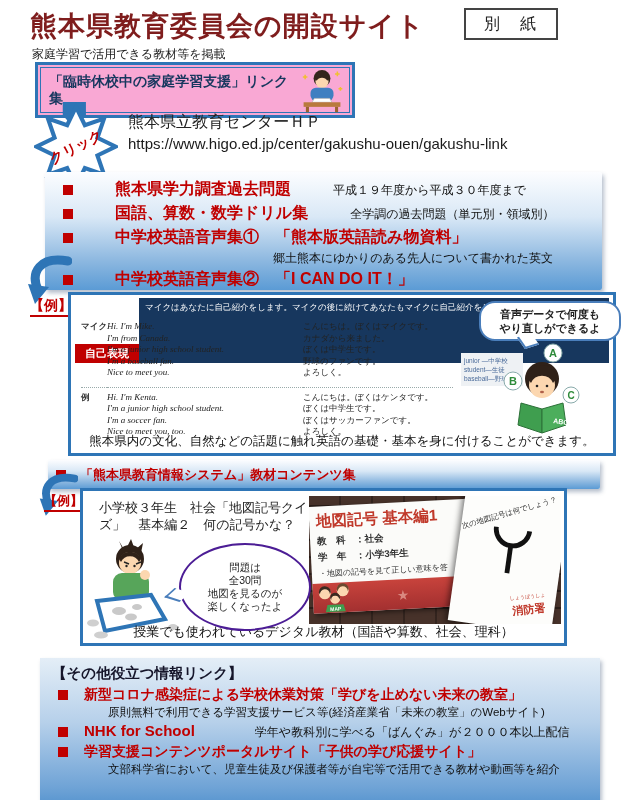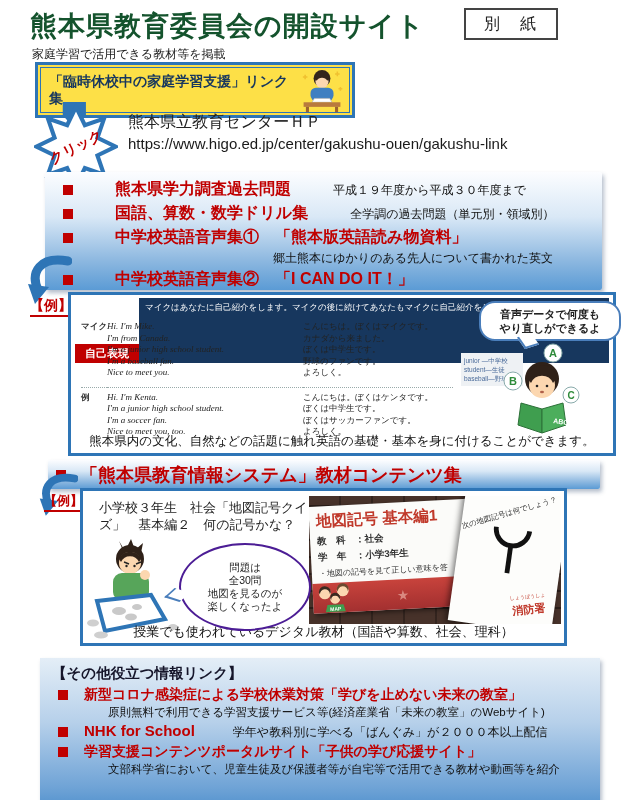--- a/index.html
+++ b/index.html
@@ -1,26 +1,26 @@
 <!DOCTYPE html>
 <html lang="ja"><head>
 <meta charset="utf-8">
 <style>
   html,body{margin:0;padding:0;background:#fff;}
   body{font-family:"Liberation Sans",sans-serif;color:#222;}
   .page{position:relative;width:624px;height:800px;background:#fff;overflow:hidden;}
 
   
-  .title{position:absolute;left:30px;top:8px;font-size:27px;font-weight:bold;color:#14532d;letter-spacing:1px;}
+  .title{position:absolute;left:30px;top:8px;font-size:27px;font-weight:bold;color:#7f1d1d;letter-spacing:1px;}
   .besshi{position:absolute;left:464px;top:8px;width:90px;height:28px;border:2px solid #444;
           display:flex;align-items:center;justify-content:center;font-size:16px;color:#222;letter-spacing:2px;}
   .subtitle{position:absolute;left:32px;top:46px;font-size:12px;color:#222;}
 
   
-  .linkbox{position:absolute;left:35px;top:62px;width:320px;height:56px;border:3px solid #2e75b6;background:#fde047;box-sizing:border-box;}
+  .linkbox{position:absolute;left:35px;top:62px;width:320px;height:56px;border:3px solid #2e75b6;background:#f9a8d4;box-sizing:border-box;}
   .linkbox-inner{position:absolute;inset:2px;border:1px solid #2e75b6;display:flex;align-items:center;padding:0 4px 0 8px;box-sizing:border-box;}
   .linkbox-label{font-size:14px;font-weight:bold;color:#17375e;flex:1;line-height:17px;}
 
   
   .clickwrap{position:absolute;left:34px;top:102px;width:84px;height:86px;}
   .hp-name{position:absolute;left:128px;top:112px;font-size:16px;color:#222;}
   .hp-url{position:absolute;left:128px;top:135px;font-size:15px;color:#1a1a1a;}
 
   
   .gradbox{background:linear-gradient(#fcfdff,#d9e8f6 38%,#8db8e0 75%,#5b9bd5);
@@ -54,21 +54,21 @@
   .gloss{position:absolute;left:390px;top:58px;width:62px;background:#eef1f4;font-size:6.5px;color:#4a6b9a;line-height:9px;padding:3px;box-sizing:border-box;}
   .readboy{position:absolute;left:430px;top:44px;}
   .bubble1{position:absolute;left:408px;top:6px;width:130px;background:#fff;border:2px solid #4a7ebb;border-radius:16px;
            font-size:11px;font-weight:bold;color:#222;text-align:center;padding:4px 4px;line-height:14px;}
   .bubble1::after{content:"";position:absolute;left:40px;bottom:-9px;width:12px;height:12px;background:#fff;
            border-right:2px solid #4a7ebb;border-bottom:2px solid #4a7ebb;transform:rotate(55deg) skewX(-18deg);}
   .cap1{position:absolute;left:0;bottom:3px;width:100%;text-align:center;font-size:12.5px;color:#111;}
 
   
   .bar2{position:absolute;left:48px;top:460px;width:552px;height:29px;display:flex;align-items:center;}
-  .bar2 .mtitle{font-size:18px;}
+  .bar2 .mtitle{font-size:13px;}
 
   
   .exbox2{position:absolute;left:80px;top:488px;width:487px;height:158px;border:3px solid #2e75b6;background:#fff;box-sizing:border-box;}
   .ex2-desc{position:absolute;left:16px;top:8px;width:212px;font-size:13px;color:#222;line-height:17px;}
   .tabboy{position:absolute;left:2px;top:44px;}
   .bubble2{position:absolute;left:96px;top:52px;width:128px;height:84px;border:2px solid #4c1d95;border-radius:50%;
            background:#fff;display:flex;flex-direction:column;align-items:center;justify-content:center;
            font-size:10.5px;color:#222;line-height:13px;z-index:3;}
   .bubble2::before{content:"";position:absolute;left:-12px;top:44px;width:14px;height:10px;background:#fff;
            border-left:2px solid #4a7ebb;border-bottom:2px solid #4a7ebb;transform:rotate(18deg) skewX(-30deg);}
@@ -91,21 +91,21 @@
   .ans{font-size:11px;font-weight:bold;color:#c0392b;line-height:11px;}
   .cap2{position:absolute;left:0;bottom:2px;width:100%;text-align:center;font-size:13px;color:#111;}
 
   
   .infobox{position:absolute;left:40px;top:658px;width:560px;height:144px;padding:6px 12px;box-sizing:border-box;
            background:linear-gradient(#e4eef7,#b6d0ea 45%,#6fa3d6 90%,#5b97d0);box-shadow:2px 3px 4px rgba(90,110,140,.45);}
   .info-head{font-size:14.5px;font-weight:bold;color:#15152a;margin-bottom:3px;}
   .irow{display:flex;align-items:baseline;}
   .ititle{font-size:14px;font-weight:bold;color:#c00000;white-space:nowrap;}
   .inote{font-size:11.5px;color:#111;}
-  .inote-inline{margin-left:38px;font-size:12px;}
+  .inote-inline{margin-left:60px;font-size:12px;}
   .inote-block{margin:1px 0 2px 56px;}
   .sq2{width:10px;height:10px;background:#c00000;flex:none;margin:0 16px 0 6px;align-self:center;}
 </style>
 </head>
 <body>
 
 <div class="page">
 
   <div class="title">熊本県教育委員会の開設サイト</div>
   <div class="besshi">別　紙</div>

